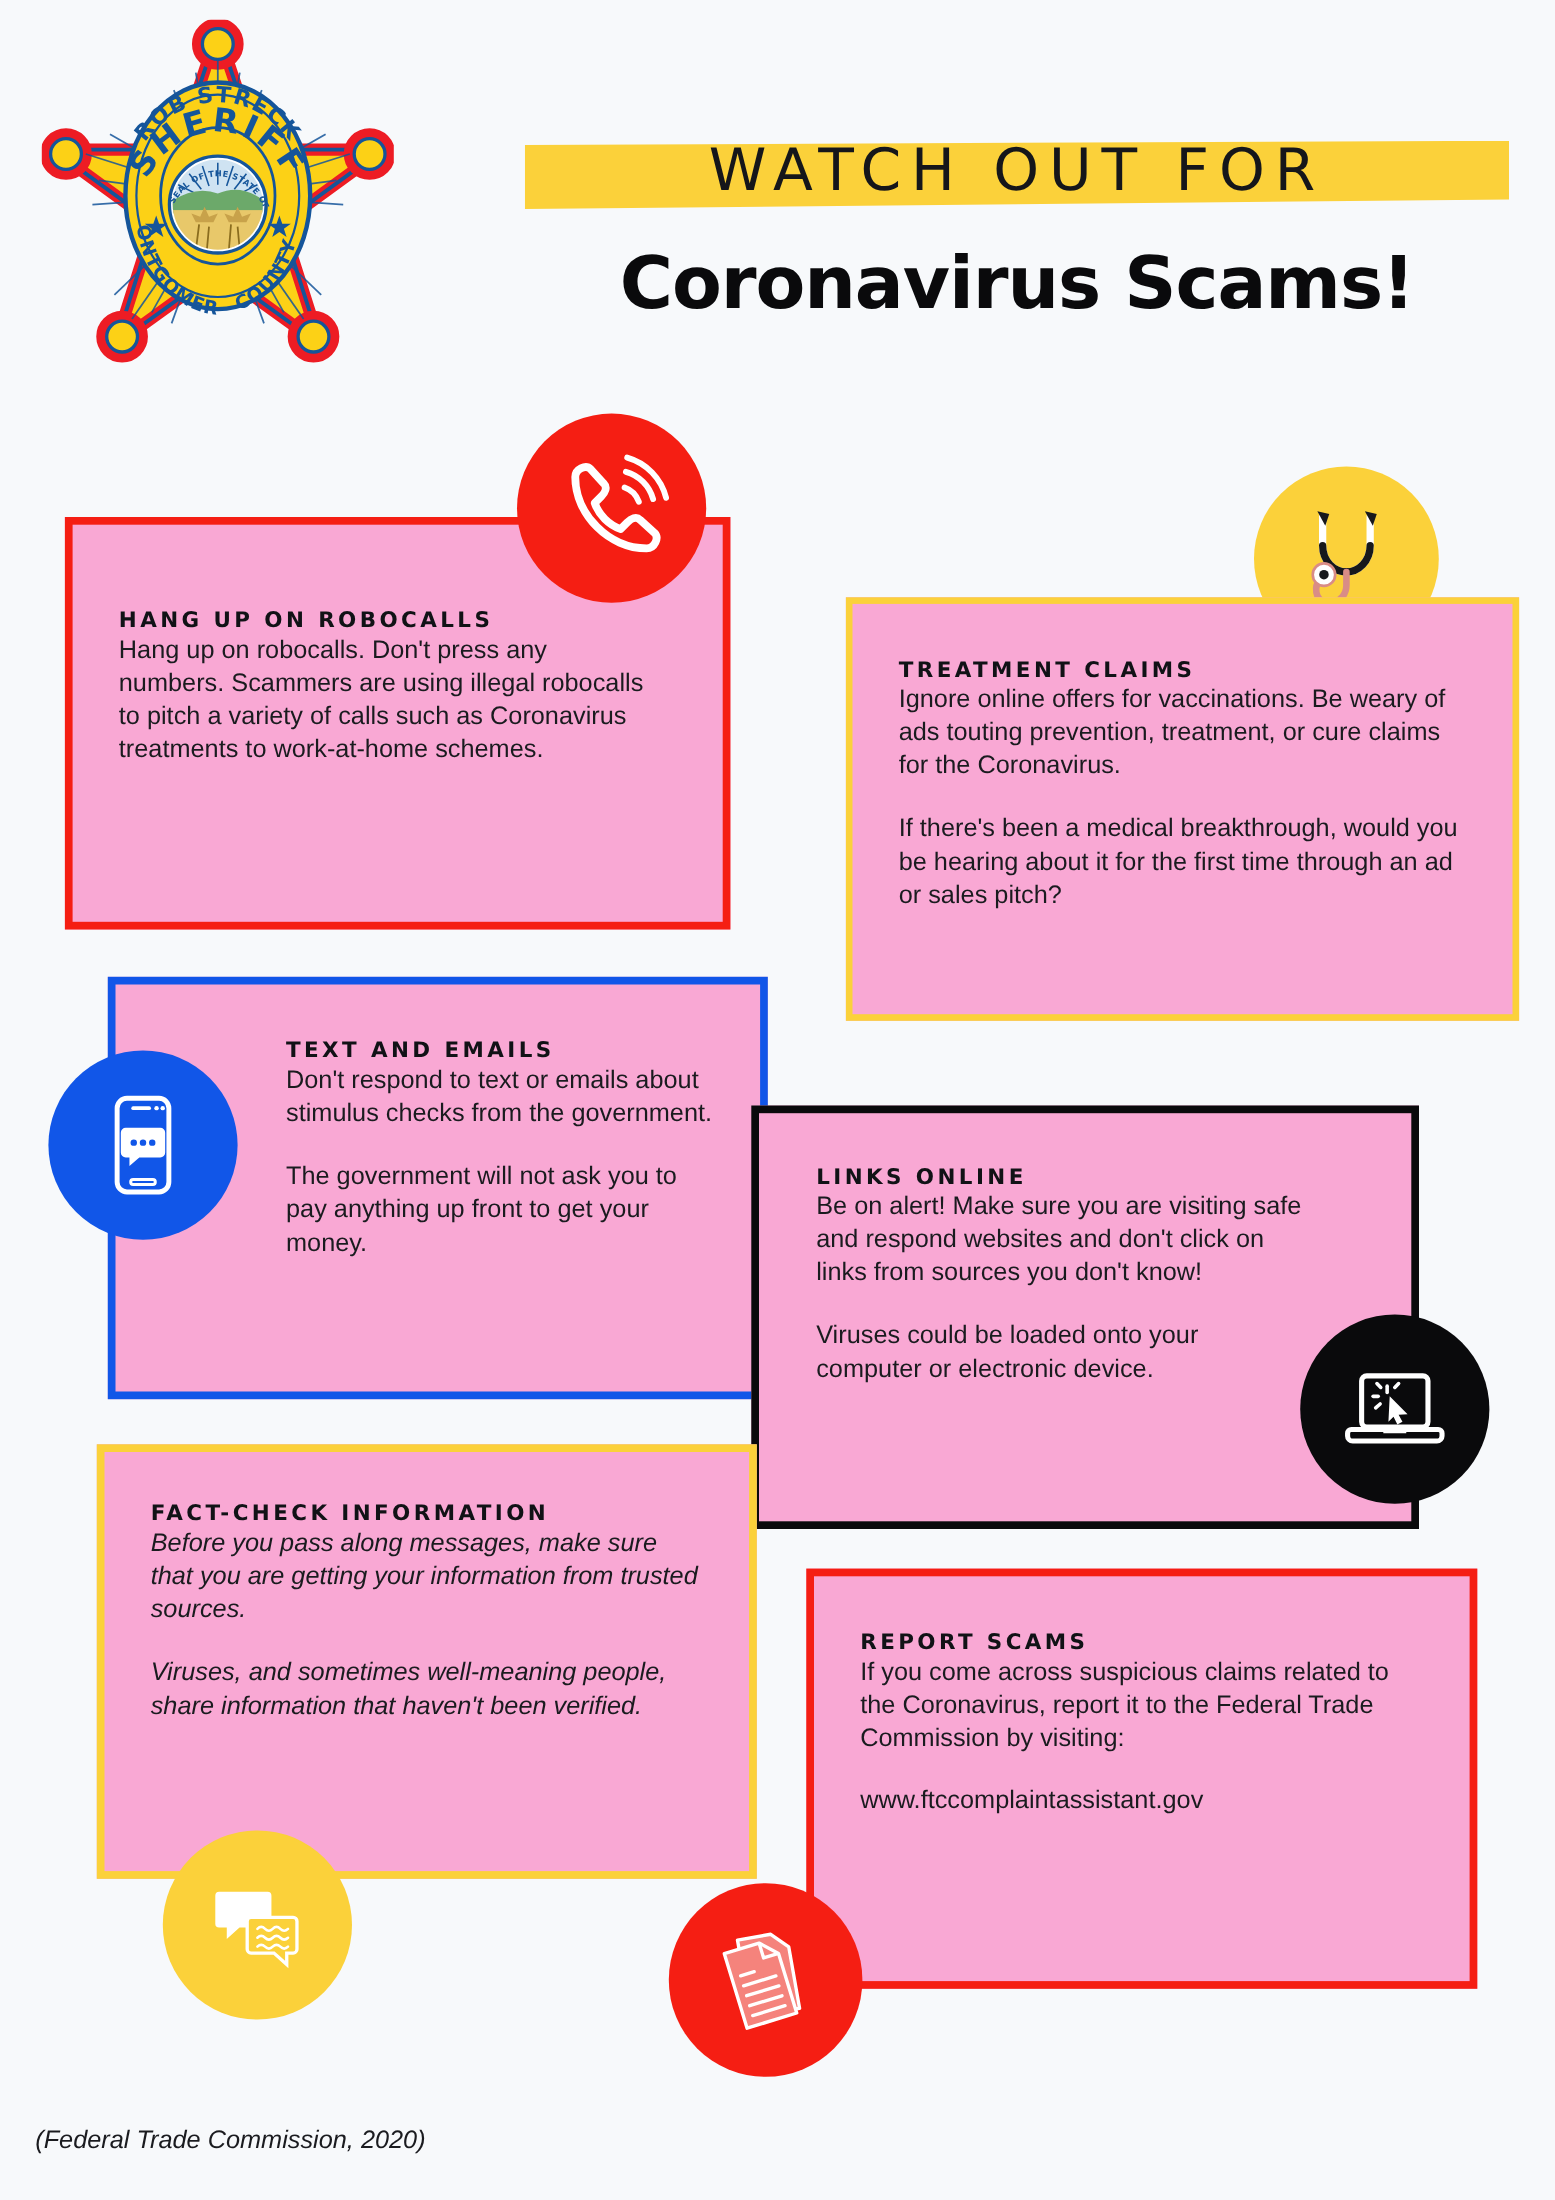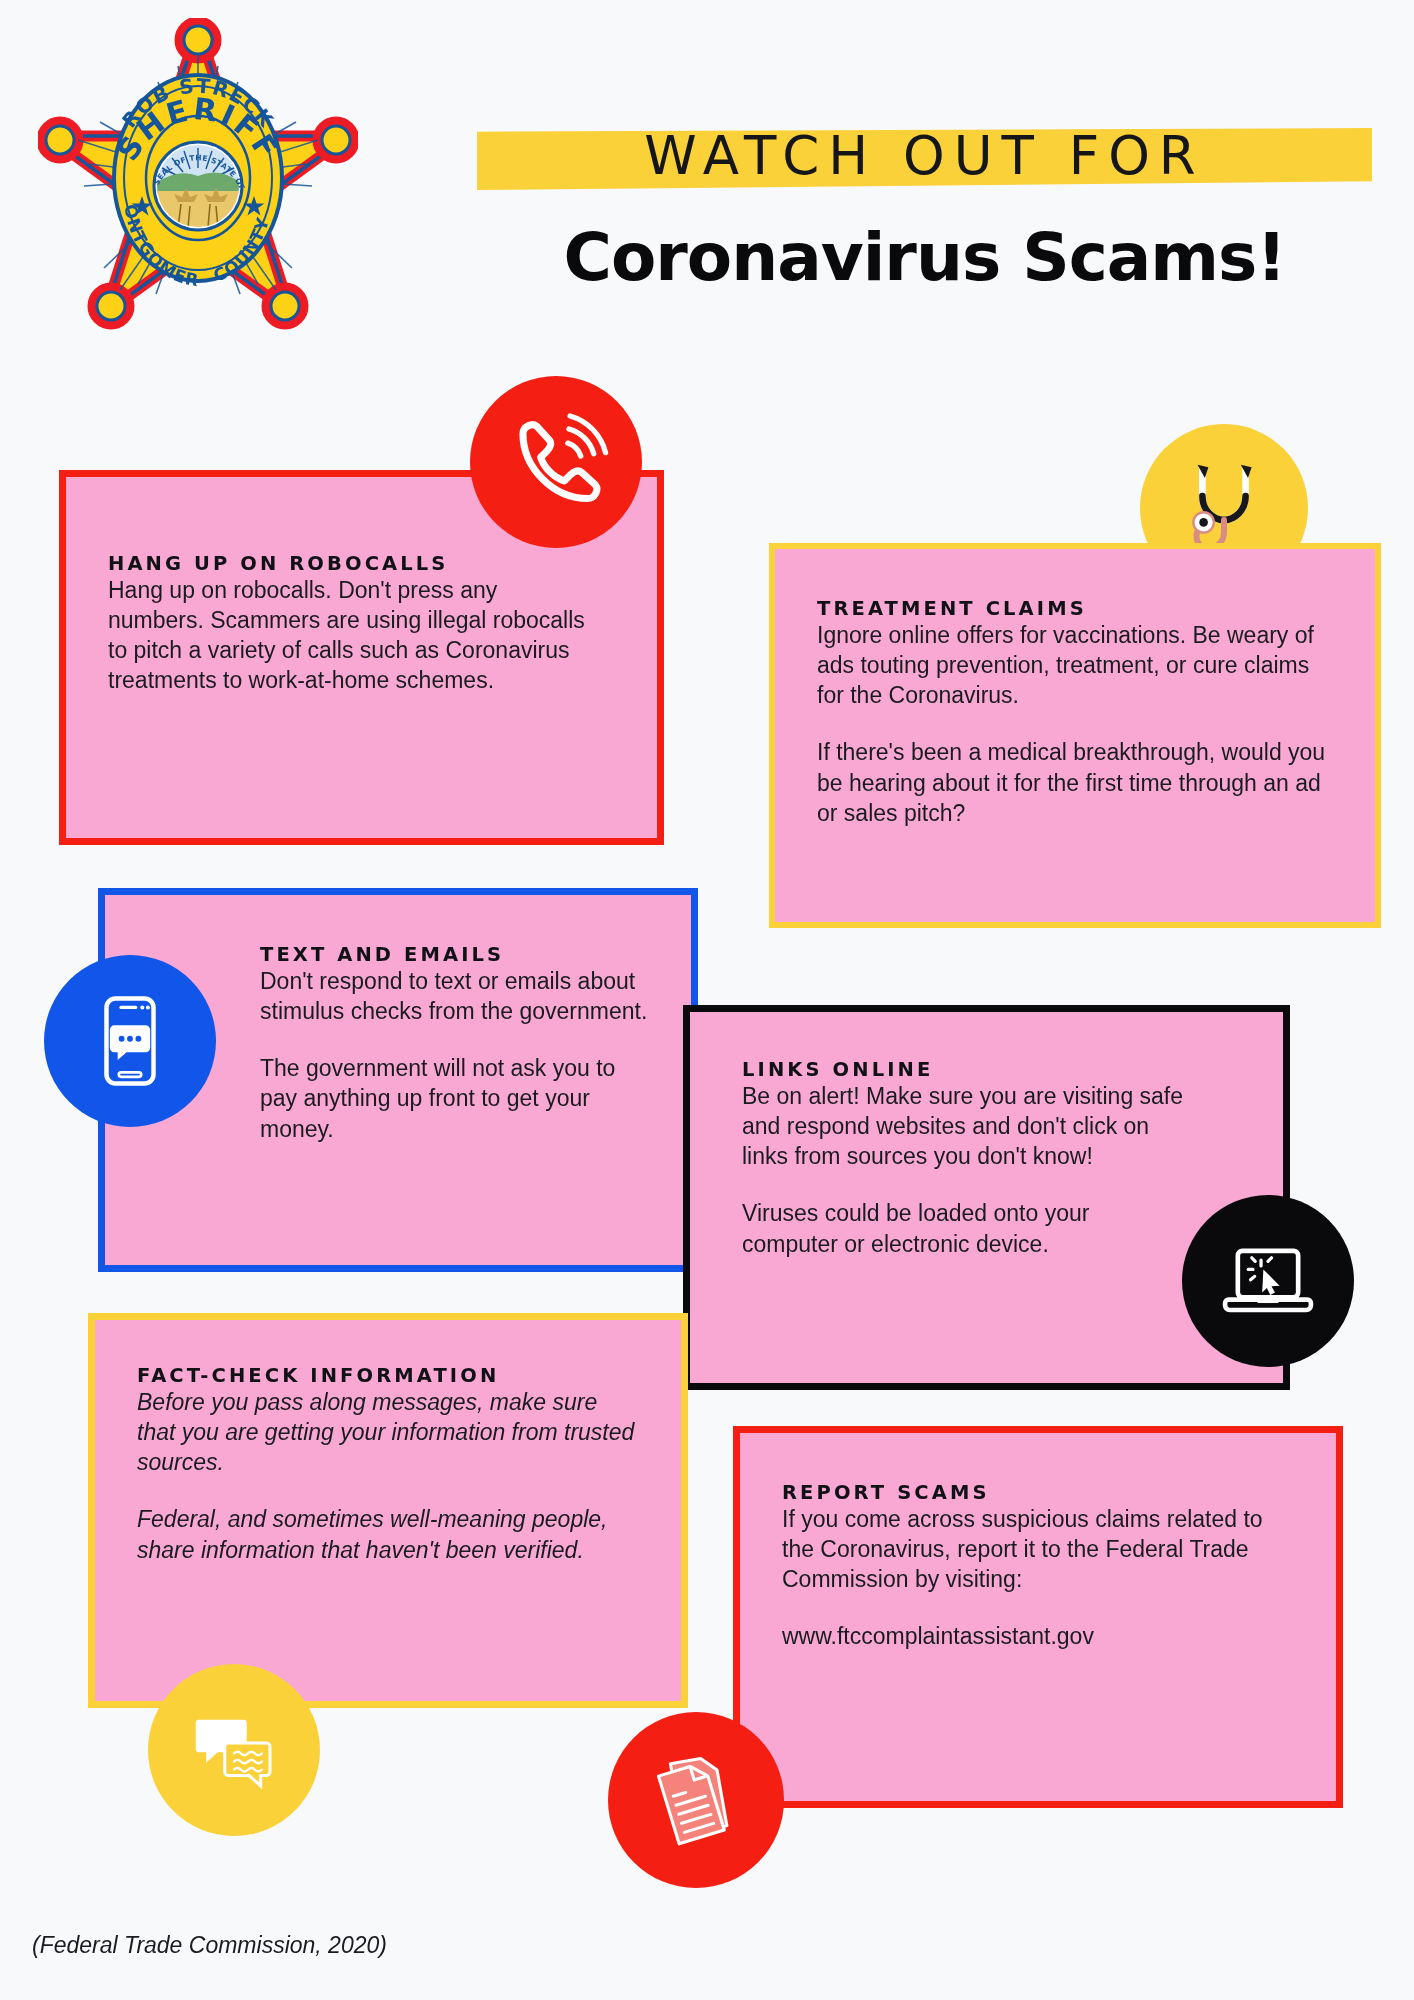--- a/index.html
+++ b/index.html
@@ -277,21 +277,21 @@
         <line x1="50" y1="33" x2="53" y2="30"></line>
       </g>
       <path d="M46 40 L60 54 L53 54.5 L56 60 L52 62 L49 56 L45 60 Z" fill="#fff"></path>
     </svg>
   </div>
 
   <div class="card c-fact">
     <div class="inner">
       <div class="kicker">FACT-CHECK INFORMATION</div>
       <p>Before you pass along messages, make sure that you are getting your information from trusted sources.</p>
-      <p>Federal, and sometimes well-meaning people, share information that haven't been verified.</p>
+      <p>Viruses, and sometimes well-meaning people, share information that haven't been verified.</p>
     </div>
   </div>
   <div class="icon-circle ic-chat">
     <svg width="116" height="116" viewBox="0 0 100 100" aria-hidden="true">
       <path d="M20 24 h38 a3 3 0 0 1 3 3 v22 a3 3 0 0 1 -3 3 h-22 l-10 9 v-9 h-6 a3 3 0 0 1 -3 -3 v-22 a3 3 0 0 1 3 -3 z" fill="#fff"></path>
       <path d="M45 44 h33 a3 3 0 0 1 3 3 v22 a3 3 0 0 1 -3 3 h-5 v9 l-10 -9 h-18 a3 3 0 0 1 -3 -3 v-22 a3 3 0 0 1 3 -3 z" fill="#FBD13A" stroke="#fff" stroke-width="2.6"></path>
       <g stroke="#fff" stroke-width="2" fill="none" stroke-linecap="round">
         <path d="M50 53 q3 -3 6 0 t6 0 t6 0 t6 0"></path>
         <path d="M50 60 q3 -3 6 0 t6 0 t6 0 t6 0"></path>
         <path d="M50 67 q3 -3 6 0 t6 0 t6 0 t6 0"></path>

